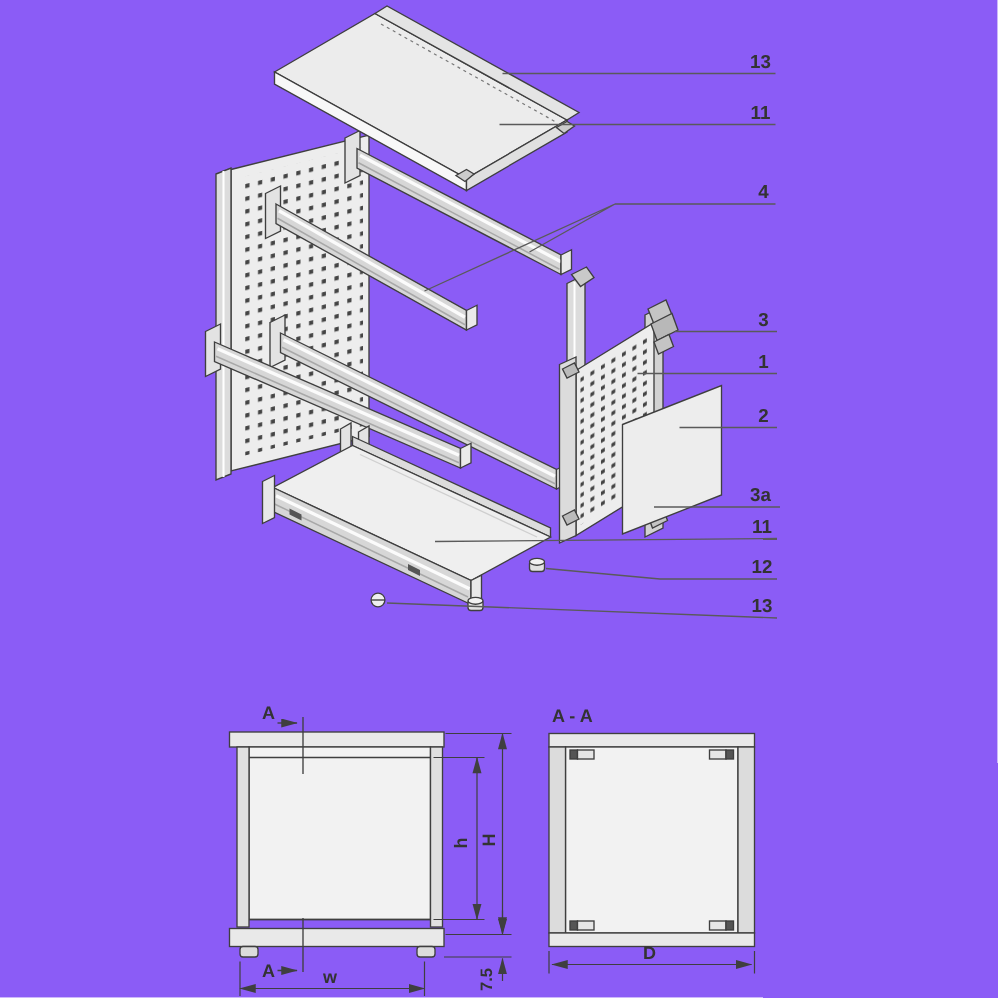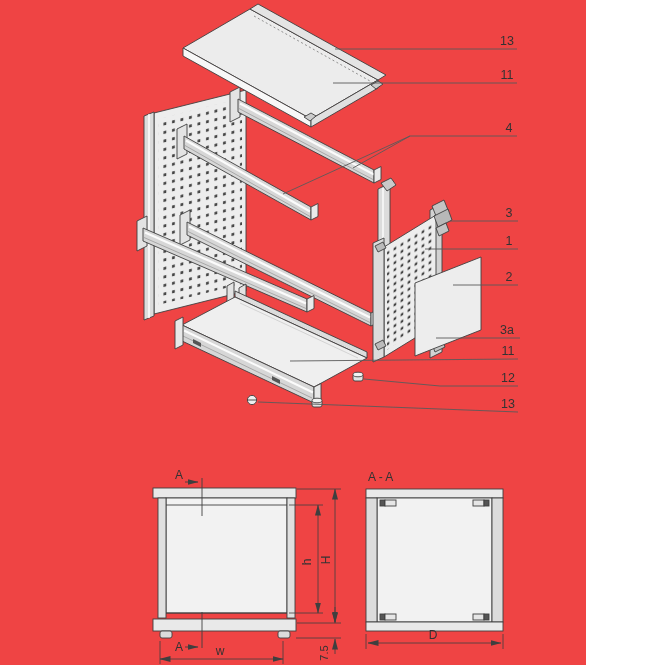--- a/index.html
+++ b/index.html
@@ -1,16 +1,16 @@
 <!DOCTYPE html>
 <html><head>
 <meta charset="utf-8">
 <style>
   html,body{margin:0;padding:0;background:#ffffff;}
-  .page{width:586px;height:665px;background:#ef4444;position:relative;overflow:hidden;}
+  .page{width:665px;height:665px;background:#8b5cf6;position:relative;overflow:hidden;font-weight:bold;}
   svg{display:block;}
   text{font-family:"Liberation Sans","DejaVu Sans",sans-serif;font-size:12.5px;fill:#333;}
   .dim{font-size:12px;}
   .small{font-size:11px;}
 </style>
 </head>
 <body>
 
 <div class="page">
 <svg width="665" height="665" viewBox="0 0 665 665">

